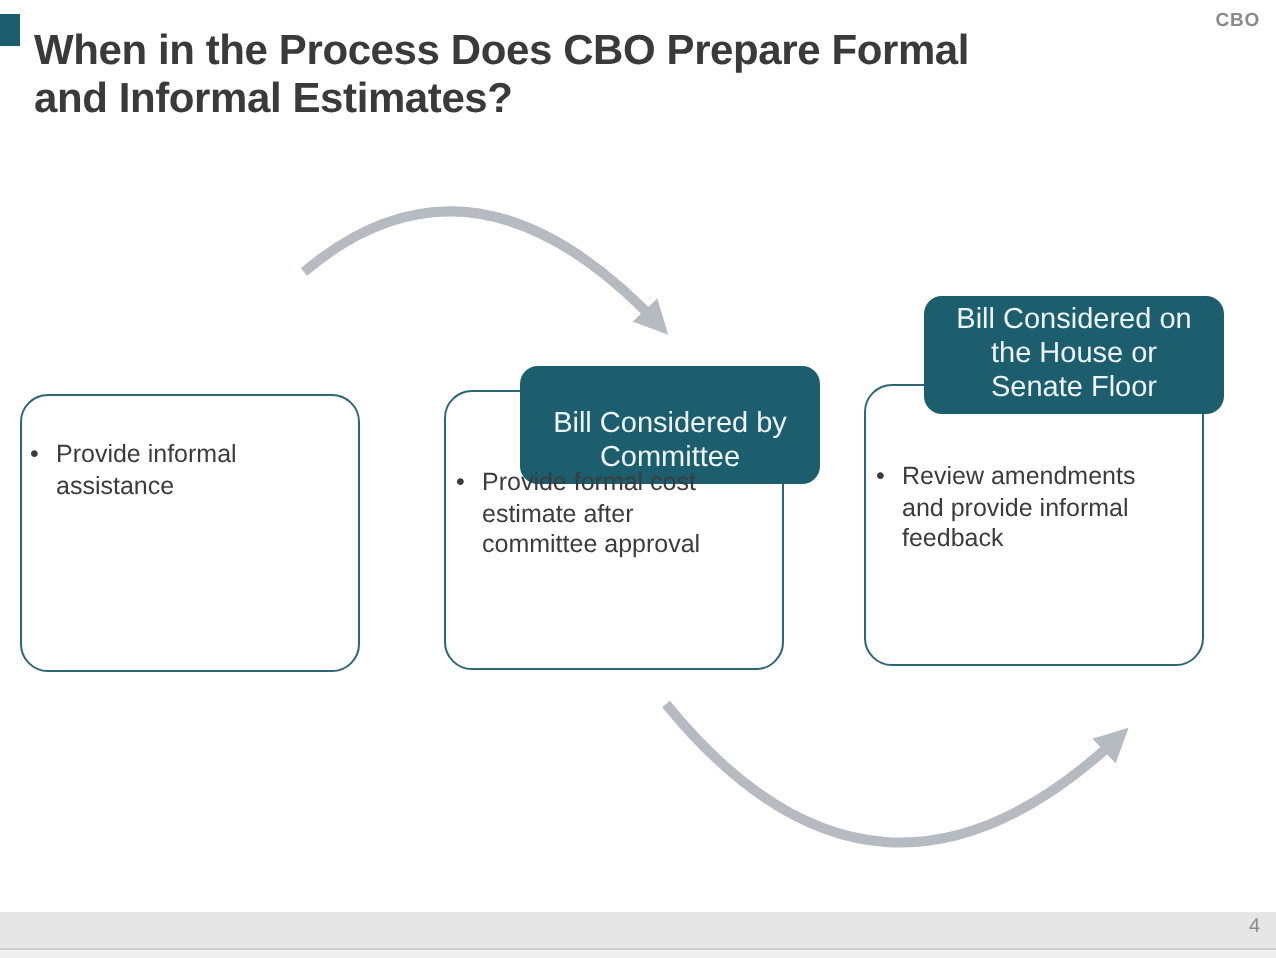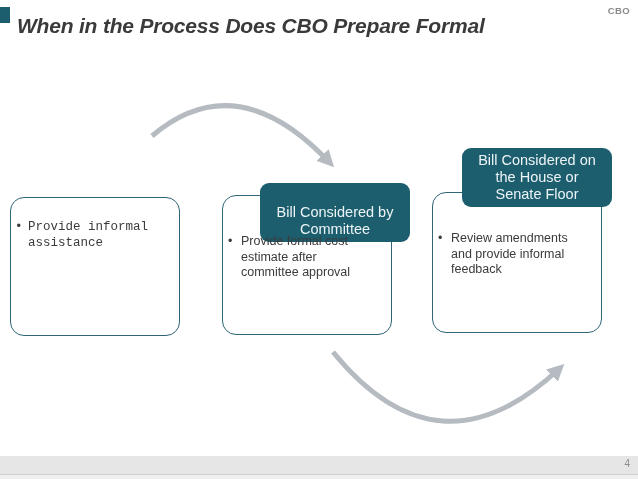--- a/index.html
+++ b/index.html
@@ -17,21 +17,21 @@
   .corner-mark{position:absolute;left:0;top:7px;width:10px;height:16px;background:var(--teal);}
   .brand{
     position:absolute;top:5px;right:8px;font-size:9.5px;font-weight:700;
     color:#8a8a8a;letter-spacing:.4px;
   }
   .title{
     position:absolute;left:17px;top:14px;margin:0;
     font-size:21px;line-height:24px;font-weight:700;color:var(--title_text);
     letter-spacing:-0.2px;
   }
-  .title div{white-space:nowrap;font-style:italic;}
+  .title div{white-space:nowrap;}
   .diagram-svg{position:absolute;left:0;top:0;z-index:1;}
   .stage-body{
     position:absolute;background:#fff;border:1px solid var(--container_border);
     border-radius:14px;box-sizing:border-box;z-index:2;
   }
   .stage-header{
     position:absolute;background:var(--teal);border-radius:9px;box-sizing:border-box;
     color:#edf4f6;font-size:14.5px;line-height:17px;font-weight:400;text-align:center;
     display:flex;align-items:flex-end;justify-content:center;padding:4px 10px;z-index:3;
   }
@@ -48,40 +48,41 @@
   }
   .footer-sub{
     position:absolute;left:0;top:475px;width:638px;height:4px;background:#efefef;z-index:5;
   }
   .page-number{
     position:absolute;top:458px;right:8px;font-size:10px;color:#8c8c8c;z-index:6;
   }
   
   .s1-body{left:10px;top:197px;width:170px;height:139px;}
   .s1-header{left:21px;top:154px;width:149px;height:58px;}
-  .s1-bullets{left:15px;top:220px;width:160px;font-family:Liberation Mono, monospace;}
+  .s1-bullets{left:15px;top:220px;width:160px;}
   .s2-body{left:222px;top:195px;width:170px;height:140px;}
   .s2-header{left:260px;top:183px;width:150px;height:59px;}
   .s2-bullets{left:228px;top:234px;width:148px;}
   .s3-body{left:432px;top:192px;width:170px;height:141px;}
   .s3-header{left:462px;top:148px;width:150px;height:59px;}
   .s3-bullets{left:438px;top:219px;width:143px;margin-top:12px;}
   .arrow-path{stroke:var(--arrow_gray);stroke-width:5;fill:none;}
 </style>
 </head>
 <body>
 
 <div class="slide">
 
   <div class="corner-mark"></div>
 
   <div class="brand">CBO</div>
 
   <h1 class="title">
     <div>When in the Process Does CBO Prepare Formal</div>
+    <div>and Informal Estimates?</div>
   </h1>
 
   <svg class="diagram-svg" width="638" height="479" viewBox="0 0 638 479">
     <defs>
       <marker id="ah" viewBox="0 0 10 10" refX="6.5" refY="5" markerWidth="3.4" markerHeight="3.4" orient="auto-start-reverse">
         <path d="M0,0 L10,5 L0,10 Z" fill="#b5bbc1"></path>
       </marker>
     </defs>
     <path class="arrow-path" d="M152,136 Q237,64 330,163" marker-end="url(#ah)"></path>
     <path class="arrow-path" d="M333,352 Q439,482 560,368" marker-end="url(#ah)"></path>

